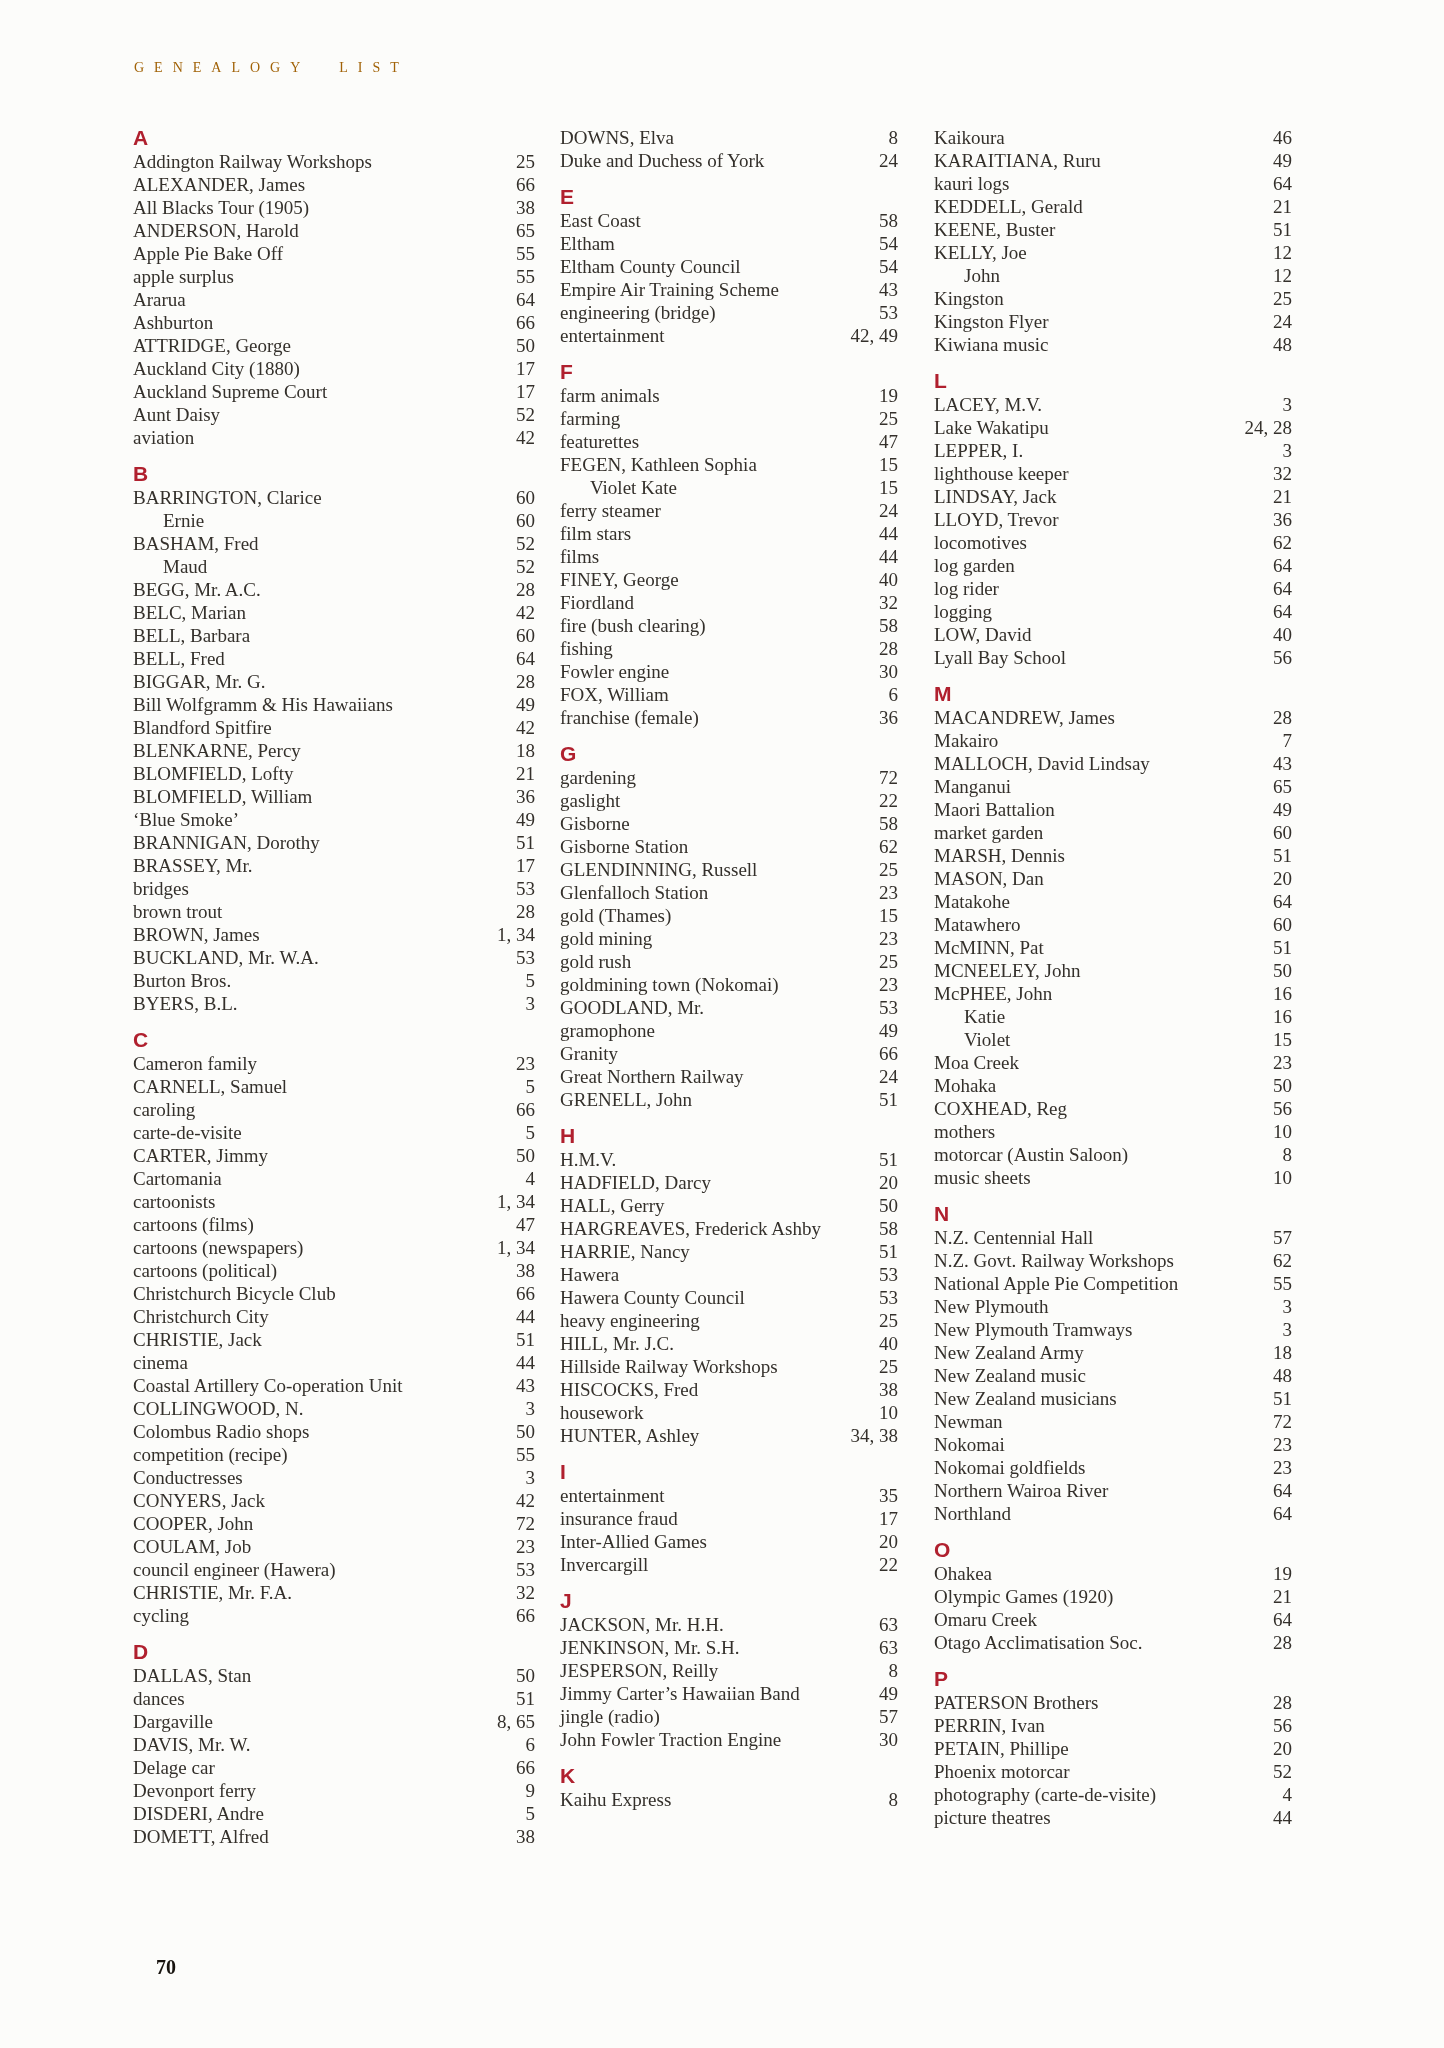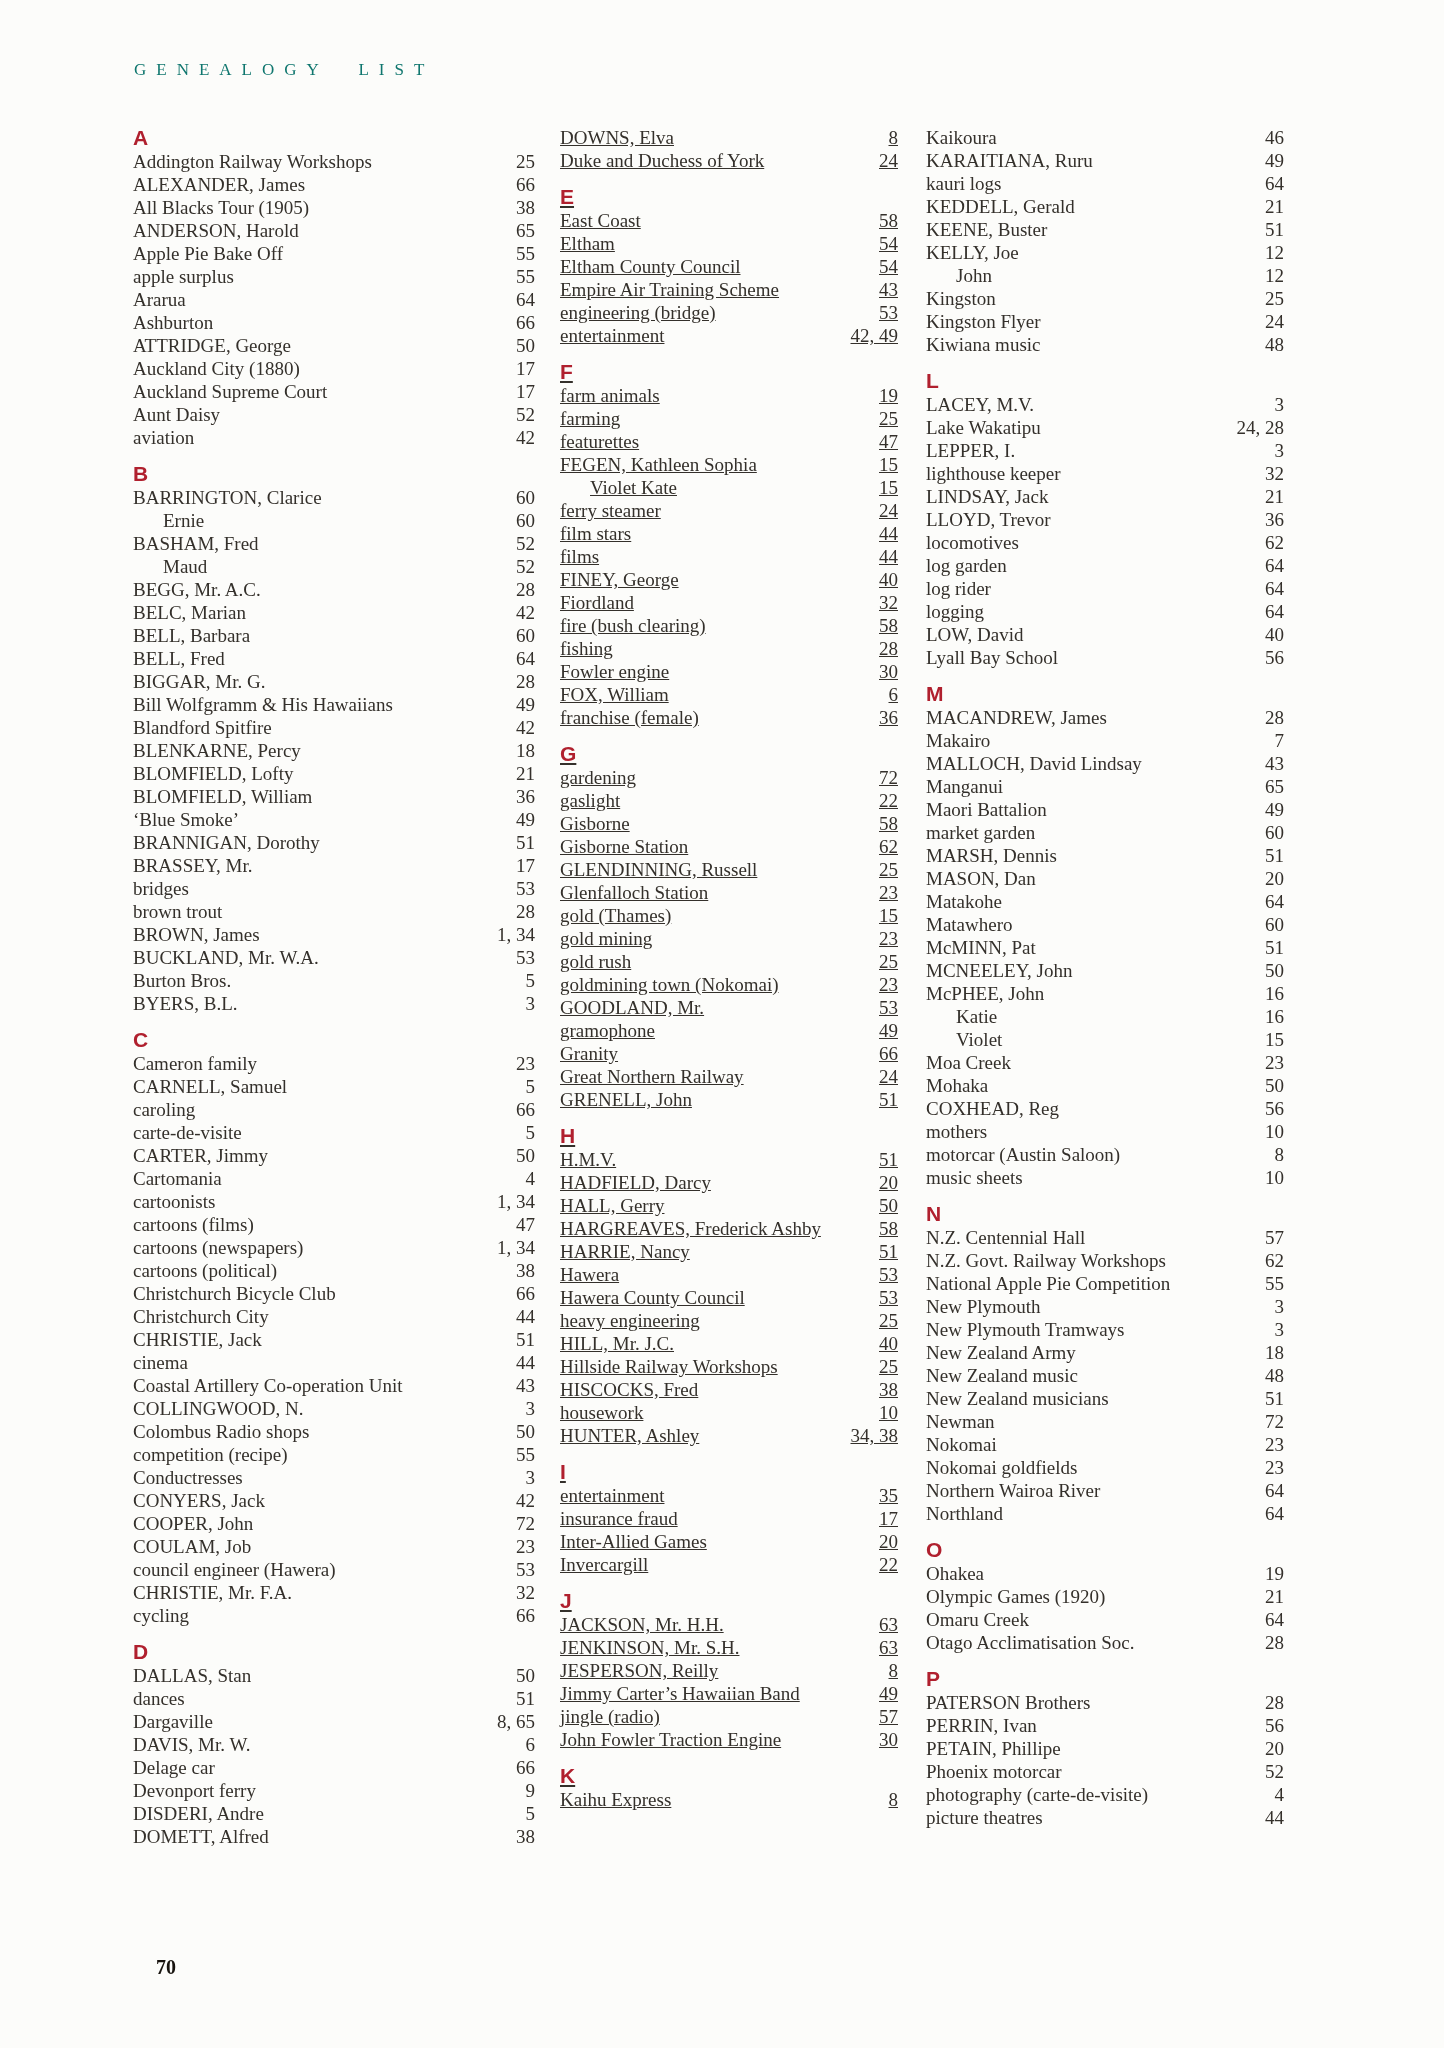--- a/index.html
+++ b/index.html
@@ -6,30 +6,30 @@
   body {
     width: 1444px; height: 2048px;
     background: #fcfcfa;
     position: relative;
     font-family: "Liberation Serif", serif;
     color: #34302b;
     overflow: hidden;
   }
   .title {
     position: absolute; left: 134px; top: 60px;
-    font-size: 17px; letter-spacing: 10px; word-spacing: 16px;
-    color: #0f766e;
+    font-size: 14px; letter-spacing: 10px; word-spacing: 16px;
+    color: #a16207;
   }
   .columns {
     position: absolute; left: 133px; top: 126px;
     display: flex; align-items: flex-start;
   }
   .col { flex: none; }
   .col-0 { width: 402px; margin-right: 25px; }
-  .col-1 { width: 338px; margin-right: 28px; text-decoration: underline; }
+  .col-1 { width: 338px; margin-right: 36px; }
   .col-2 { width: 358px; }
   .section { margin-top: 13px; }
   .section.first { margin-top: 0; }
   .letter {
     font-family: "Liberation Sans", sans-serif;
     font-weight: bold;
     font-size: 21px; line-height: 24px;
     color: #b0202e;
   }
   .entry { display: flex; align-items: baseline; font-size: 19px; line-height: 23px; }

